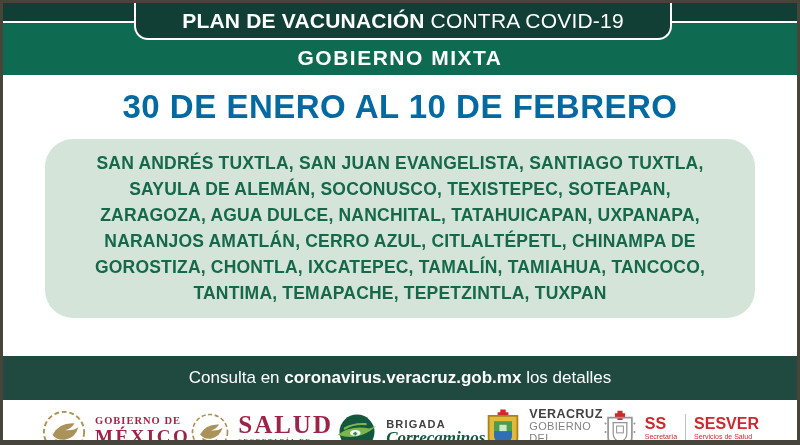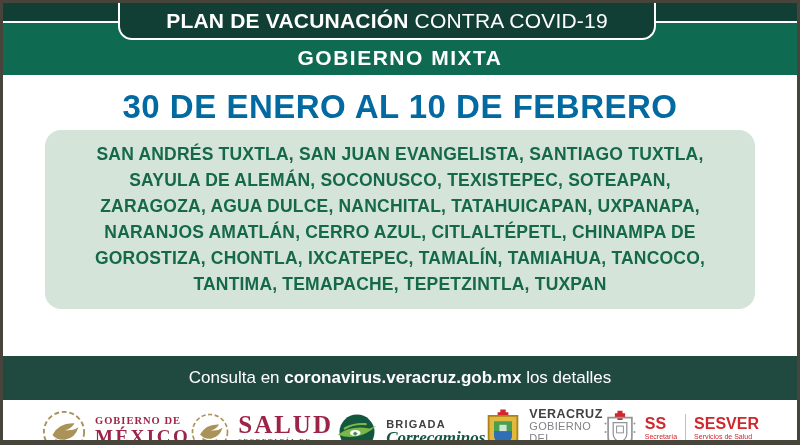--- a/index.html
+++ b/index.html
@@ -10,42 +10,42 @@
     border:3px solid #46443b; border-bottom-width:5px;
   }
 
   
   .header{ position:relative; height:72px; background:#0e6a50; }
   .hdr-strip{
     position:absolute; top:0; left:0; right:0; height:20px;
     background:#123f35; border-bottom:2px solid #ffffff;
   }
   .hdr-tab{
-    position:absolute; top:0; left:115px; width:538px; height:37px;
+    position:absolute; top:0; left:131px; width:538px; height:37px;
     background:#123f35; border:2px solid #ffffff; border-top:none;
     border-radius:0 0 14px 14px;
     display:flex; align-items:center; justify-content:center;
     color:#ffffff; font-size:21px; letter-spacing:.2px; white-space:pre;
   }
   .hdr-tab .t-reg{ font-weight:600; }
   .hdr-tab .t-bold{ font-weight:400; margin-left:6px; }
   .jornada{
     position:absolute; left:0; right:0; bottom:5px; text-align:center;
     color:#ffffff; font-size:21px; font-weight:800; letter-spacing:1.5px;
   }
 
   
   .main{ height:281px; background:#ffffff; text-align:center; }
   .date-title{
     padding-top:13px; font-size:33px; font-weight:800;
     color:#0369a1; letter-spacing:.5px;
   }
   .muni-box{
-    width:710px; margin:4px auto 0; padding:11px 22px 12px;
-    background:#d5e4d9; border-radius:16px;
+    width:710px; margin:13px auto 0; padding:11px 22px 12px;
+    background:#d5e4d9; border-radius:28px;
   }
   .muni-line{
     font-size:17.5px; font-weight:700; color:#15694a;
     line-height:26px; letter-spacing:.2px; white-space:nowrap;
   }
 
   
   .consulta-bar{
     height:44px; background:#204a40; color:#ffffff;
     display:flex; align-items:center; justify-content:center;

